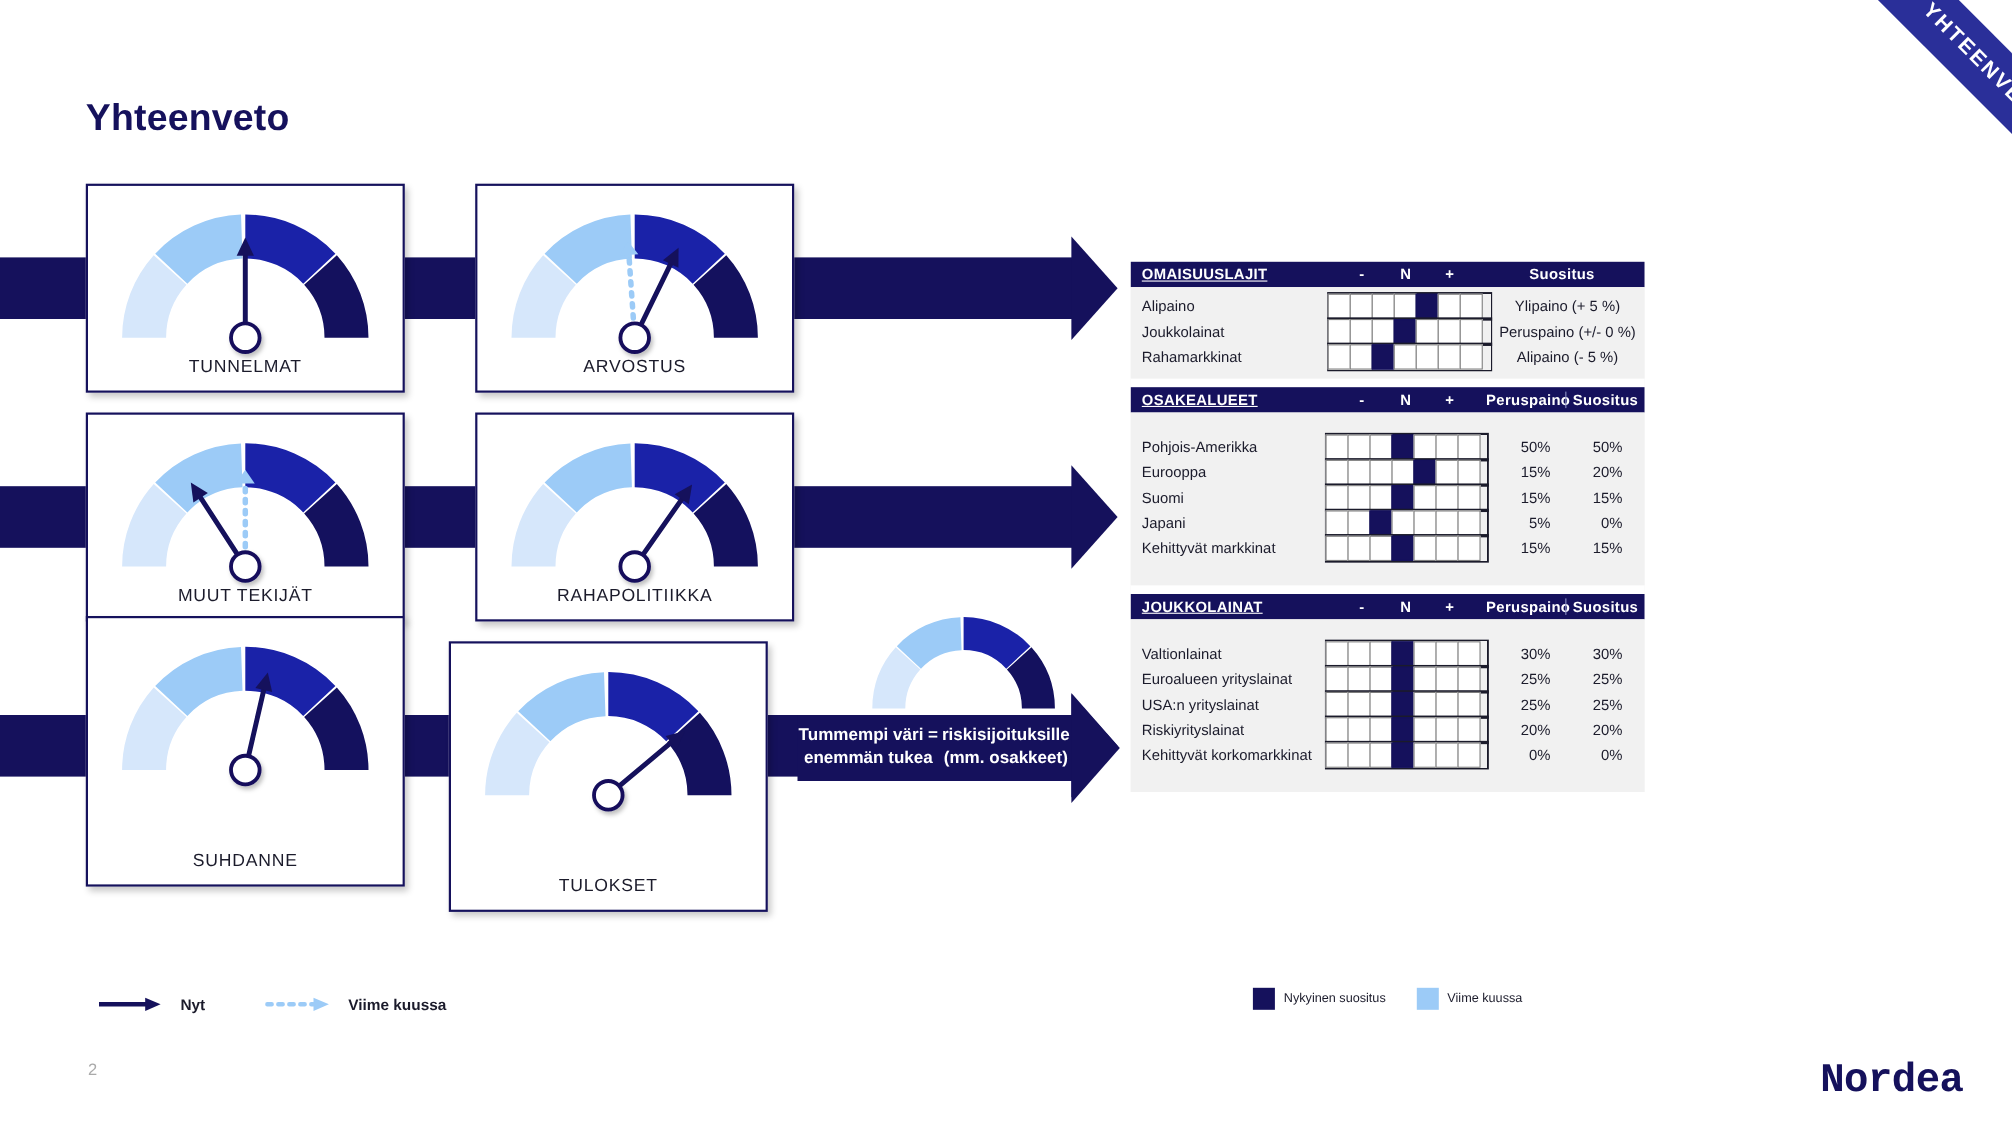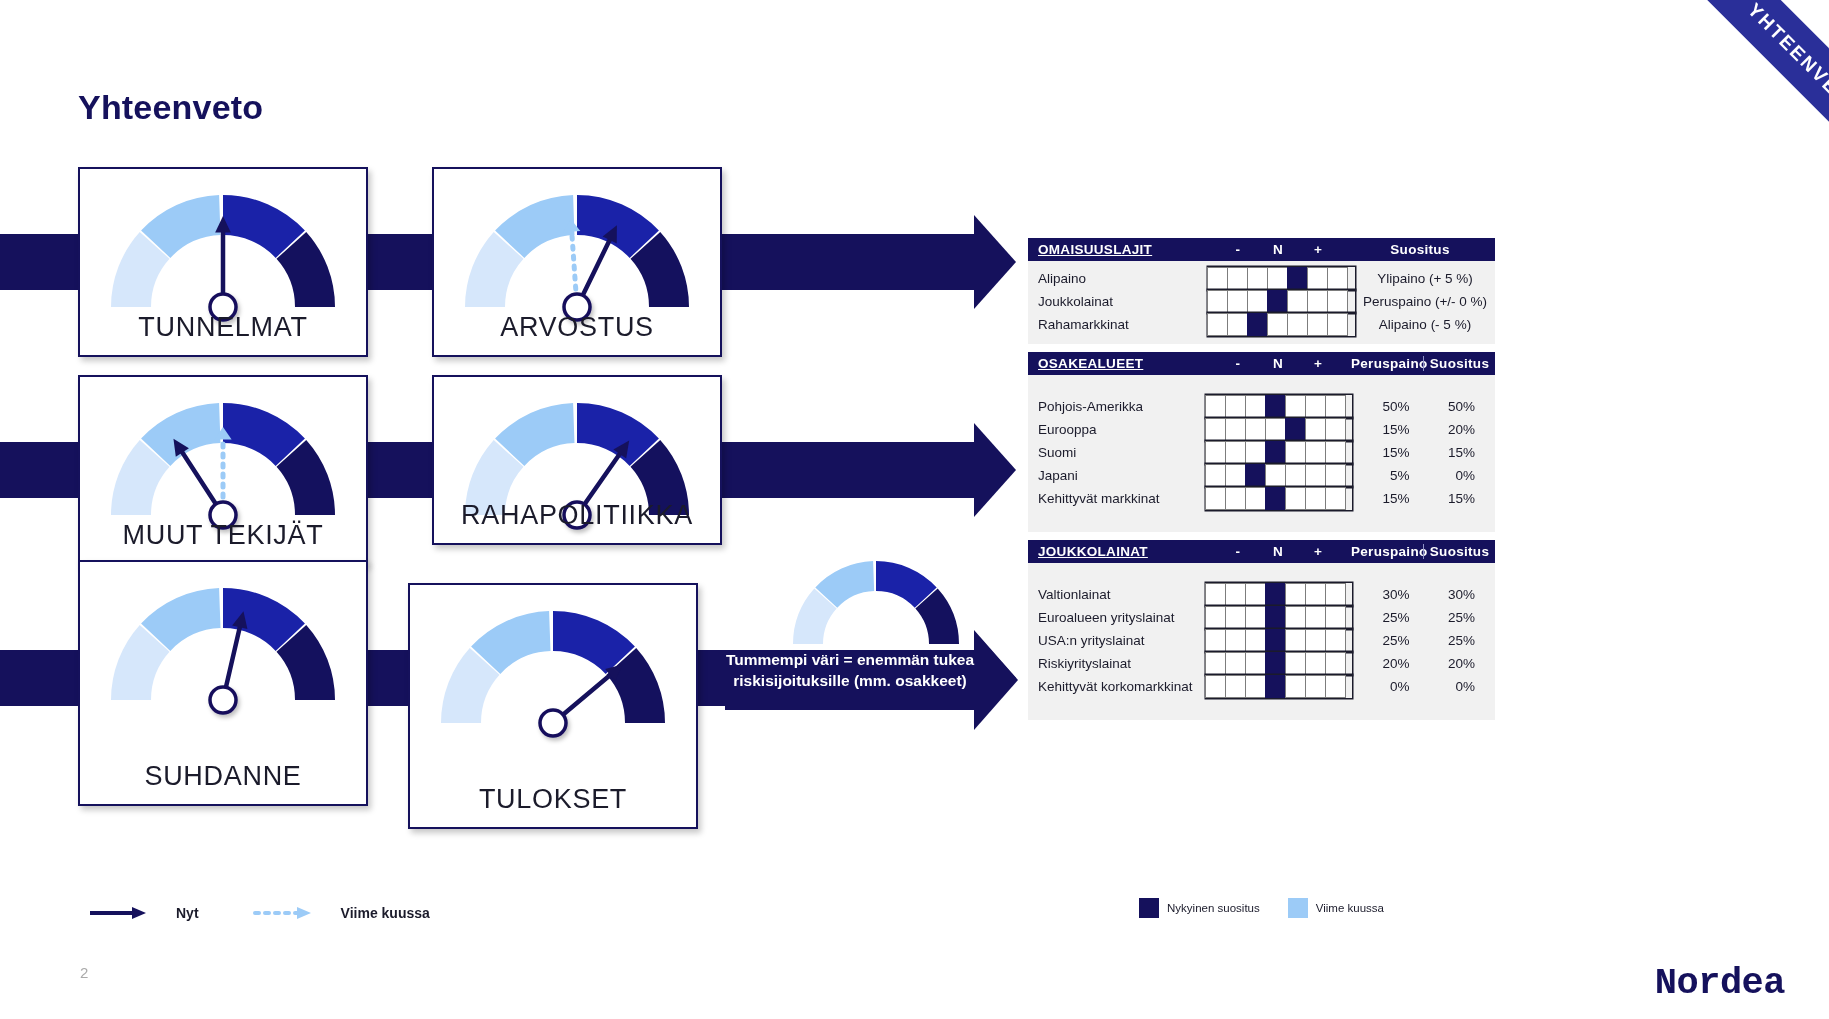--- a/index.html
+++ b/index.html
@@ -54,49 +54,49 @@
   
   .gauge-card{
     position:absolute;
     background:#ffffff;
     border:2px solid #15115c;
     box-shadow:3px 4px 6px rgba(0,0,0,.22);
   }
   .gauge-wrap{ position:relative; width:100%; height:152px; }
   .gauge-label{
     position:absolute; left:0; right:0; bottom:12px;
-    text-align:center; font-size:27px; color:#1b1b2b; letter-spacing:.7px;
+    text-align:center; font-size:16px; color:#1b1b2b; letter-spacing:.7px;
   }
   .gauge-svg{ position:absolute; left:50%; transform:translateX(-50%); top:8px; }
 
   
   #mini-gauge{ position:absolute; }
 
   
   #caption-arrow{ position:absolute; }
   #caption-arrow .shaft{
     position:absolute; left:0; top:0; height:60px; background:#15115c;
   }
   #caption-arrow .head{
     position:absolute; top:-20px;
     width:0; height:0;
     border-top:50px solid transparent;
     border-bottom:50px solid transparent;
     border-left:44px solid #15115c;
   }
   #caption-arrow .txt{
     position:absolute; left:0; top:0; height:60px;
-    display:flex; flex-direction:column; align-items:center; justify-content:flex-start;
+    display:flex; flex-direction:row; align-items:center; justify-content:center;
     color:#ffffff; font-size:15.5px; font-weight:700; line-height:1.35;
     text-align:center; width:100%;
   }
 
   
   #needle-legend{ position:absolute; left:88px; top:905px; display:flex; align-items:center; gap:54px; }
-  .legend-item{ display:flex; align-items:center; gap:26px; }
+  .legend-item{ display:flex; align-items:center; gap:14px; }
   .legend-item .lbl{ font-size:14px; color:#1b1b2b; font-weight:700; }
 
   
   #rec-panel{
     position:absolute; left:1028px; top:238px; width:467px;
     background:#f1f1f1;
   }
   .sec-header{
     background:#15115c; color:#ffffff; height:23px;
     display:flex; align-items:center;
@@ -226,21 +226,21 @@
           <path d="M 208.23222045346816 55.05737208780788 A 112 112 0 0 1 237 130 L 197 130 A 72 72 0 0 0 178.50642743437237 81.8225963421622 Z" fill="#14115e"></path>
           <line x1="125" y1="122" x2="125" y2="52" stroke="#9ccbf7" stroke-width="5" stroke-dasharray="3 7" stroke-linecap="round"></line>
           <polygon points="125,42 116.39655575363909,54.48853896857935 133.6034442463609,54.48853896857935" fill="#9ccbf7"></polygon>
           <line x1="122.82144385993989" y1="126.6453177282183" x2="81.97351623381286" y2="63.74502513231151" stroke="#15115c" stroke-width="4.5" stroke-linecap="round"></line>
           <polygon points="75.43784781363254,53.68097831696642 77.8009706712622,71.71405289072717 90.950712519534,63.174510685872406" fill="#15115c"></polygon>
           <circle cx="125" cy="130" r="13" fill="#ffffff" stroke="#15115c" stroke-width="3.5" filter="url(#sh-gauge-muut)"></circle>
         </svg>
      </div>
      <div class="gauge-label">MUUT TEKIJÄT</div>
     </div>
-    <div class="gauge-card" style="left: 432px; top: 375px; width: 290px; height: 170px;">
+    <div class="gauge-card" style="left: 432px; top: 375px; width: 290px; height: 190px;">
       <div class="gauge-wrap">
        <svg class="gauge-svg" width="250" height="152" viewBox="0 0 250 152">
           <defs>
             <filter id="sh-gauge-raha" x="-40%" y="-40%" width="200%" height="200%">
         <feDropShadow dx="2" dy="3" stdDeviation="2" flood-color="#000" flood-opacity="0.25"></feDropShadow>
             </filter>
           </defs>
           <path d="M 13 130 A 112 112 0 0 1 41.76777954653187 55.05737208780786 L 71.49357256562763 81.8225963421622 A 72 72 0 0 0 53 130 Z" fill="#d6e7fb"></path>
           <path d="M 43.088385418652905 53.616183673000165 A 112 112 0 0 1 121.09125636931992 18.068227373861276 L 122.48723623741995 58.043860454625104 A 72 72 0 0 0 72.34253348341973 80.8961180755001 Z" fill="#9ccbf7"></path>
           <path d="M 125 18 A 112 112 0 0 1 206.91161458134712 53.616183673000165 L 177.65746651658029 80.89611807550011 A 72 72 0 0 0 125 58 Z" fill="#1a22a8"></path>

